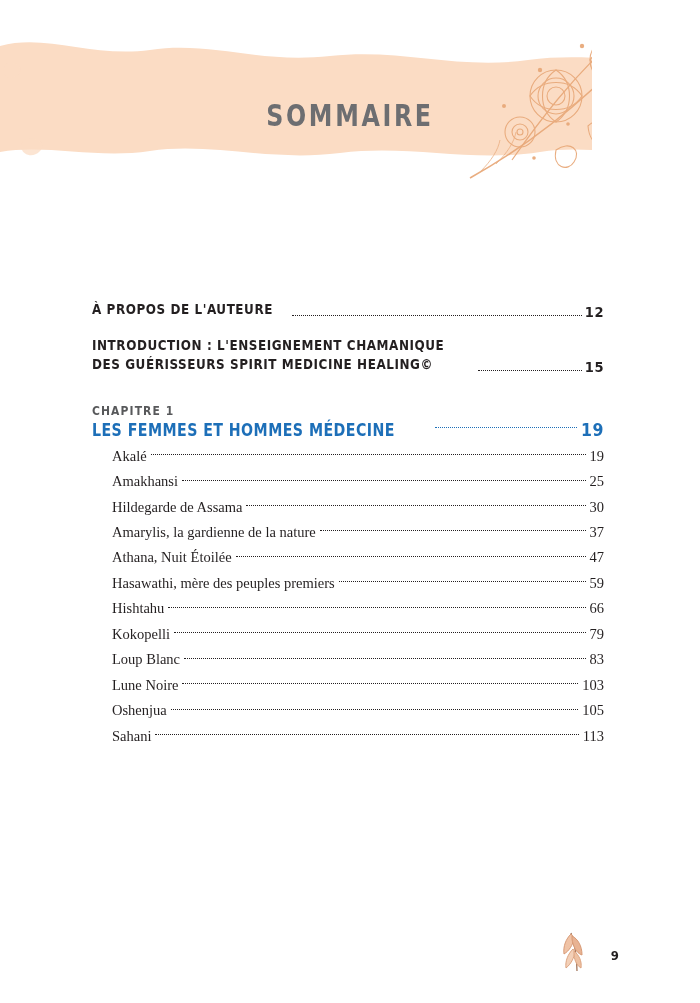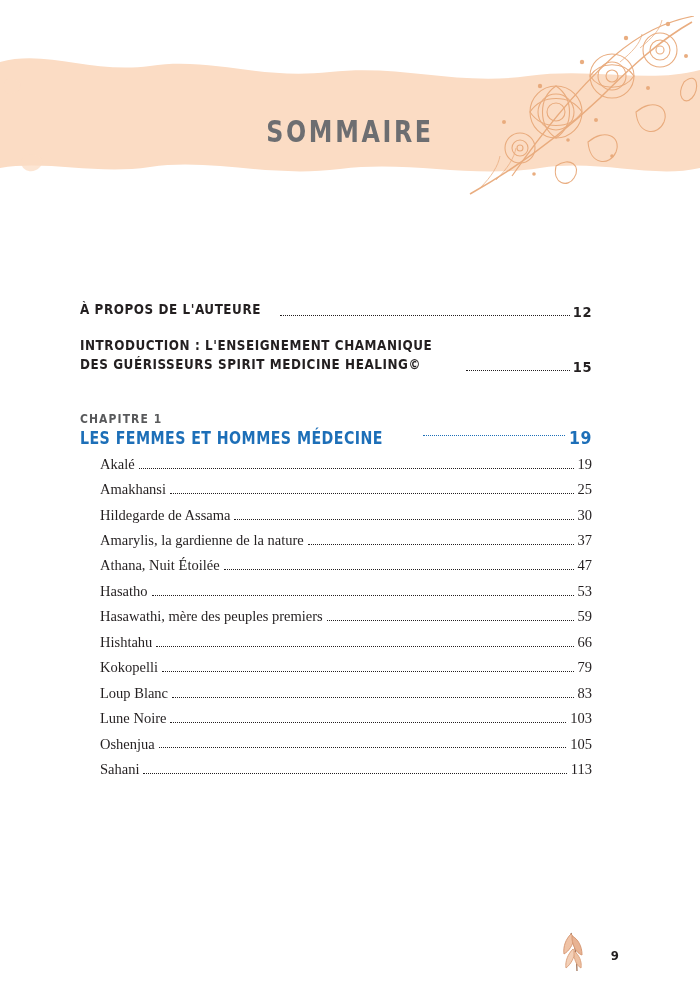--- a/index.html
+++ b/index.html
@@ -13,22 +13,22 @@
     height: 1003px;
     position: relative;
     font-family: "Liberation Serif", serif;
     overflow: hidden;
   }
 
   
   .banner {
     position: absolute;
     left: 0;
-    top: 16px;
-    width: 700px;
+    top: 0;
+    width: 592px;
     height: 190px;
     overflow: hidden;
   }
   .banner-svg { position: absolute; left: 0; top: 0; }
   .banner-title {
     position: absolute;
     left: 0;
     top: 98px;
     width: 700px;
     text-align: center;
@@ -37,21 +37,21 @@
     font-size: 30px;
     letter-spacing: 3px;
     color: #6d6e71;
     transform: scaleX(0.88);
     transform-origin: center;
   }
 
   
   .toc {
     position: absolute;
-    left: 80px;
+    left: 92px;
     top: 300px;
     width: 512px;
   }
 
   .front-entry {
     display: flex;
     align-items: flex-end;
     font-family: "DejaVu Sans Condensed", "Liberation Sans", sans-serif;
     font-weight: bold;
     font-size: 14.5px;
@@ -72,21 +72,21 @@
     height: 1px;
     min-width: 10px;
   }
   .front-entry .page {
     flex: 0 0 auto;
     font-weight: bold;
     font-size: 14.5px;
     letter-spacing: 0.5px;
   }
 
-  .chapter-block { margin-top: 36px; }
+  .chapter-block { margin-top: 28px; }
   .chapter-kicker {
     font-family: "DejaVu Sans Condensed", "Liberation Sans", sans-serif;
     font-weight: bold;
     font-size: 13px;
     letter-spacing: 1.2px;
     color: #58595b;
     margin-bottom: 2px;
     transform: scaleX(0.92);
     transform-origin: left center;
   }
@@ -107,21 +107,21 @@
     flex: 1 1 auto;
     border-bottom: 1.5px dotted #1d6fb8;
     margin: 0 4px 5px 6px;
     height: 1px;
   }
   .chapter-title-row .page { flex: 0 0 auto; }
 
   .sub-list { margin-top: 9px; padding-left: 20px; }
   .sub-entry {
     display: flex;
-    align-items: flex-end;
+    align-items: center;
     font-family: "Liberation Serif", serif;
     font-size: 14.5px;
     color: #231f20;
     margin-bottom: 9.5px;
     line-height: 1.1;
   }
   .sub-entry .label { flex: 0 0 auto; }
   .sub-entry .dots {
     flex: 1 1 auto;
     border-bottom: 1.3px dotted #231f20;
@@ -276,25 +276,20 @@
         <span class="label">Amarylis, la gardienne de la nature</span>
         <span class="dots"></span>
         <span class="page">37</span>
       </div>
       <div class="sub-entry">
         <span class="label">Athana, Nuit Étoilée</span>
         <span class="dots"></span>
         <span class="page">47</span>
       </div>
       <div class="sub-entry">
-        <span class="label">Hasatho</span>
-        <span class="dots"></span>
-        <span class="page">53</span>
-      </div>
-      <div class="sub-entry">
         <span class="label">Hasawathi, mère des peuples premiers</span>
         <span class="dots"></span>
         <span class="page">59</span>
       </div>
       <div class="sub-entry">
         <span class="label">Hishtahu</span>
         <span class="dots"></span>
         <span class="page">66</span>
       </div>
       <div class="sub-entry">

